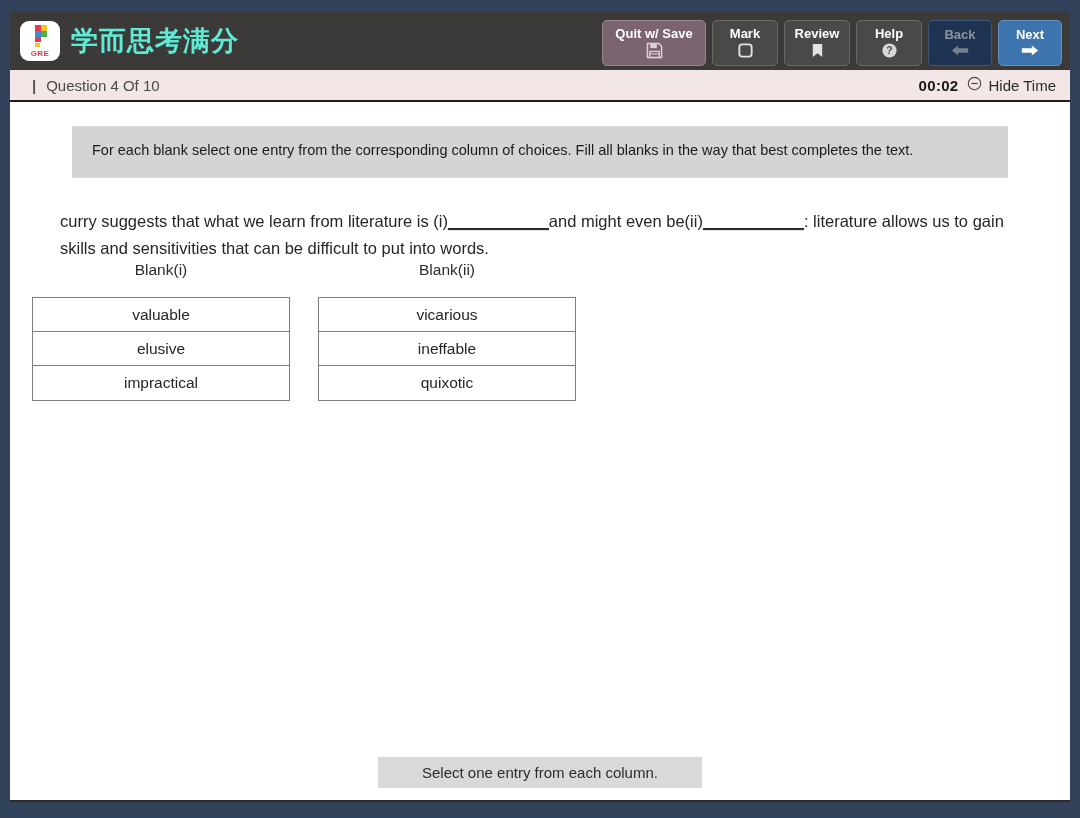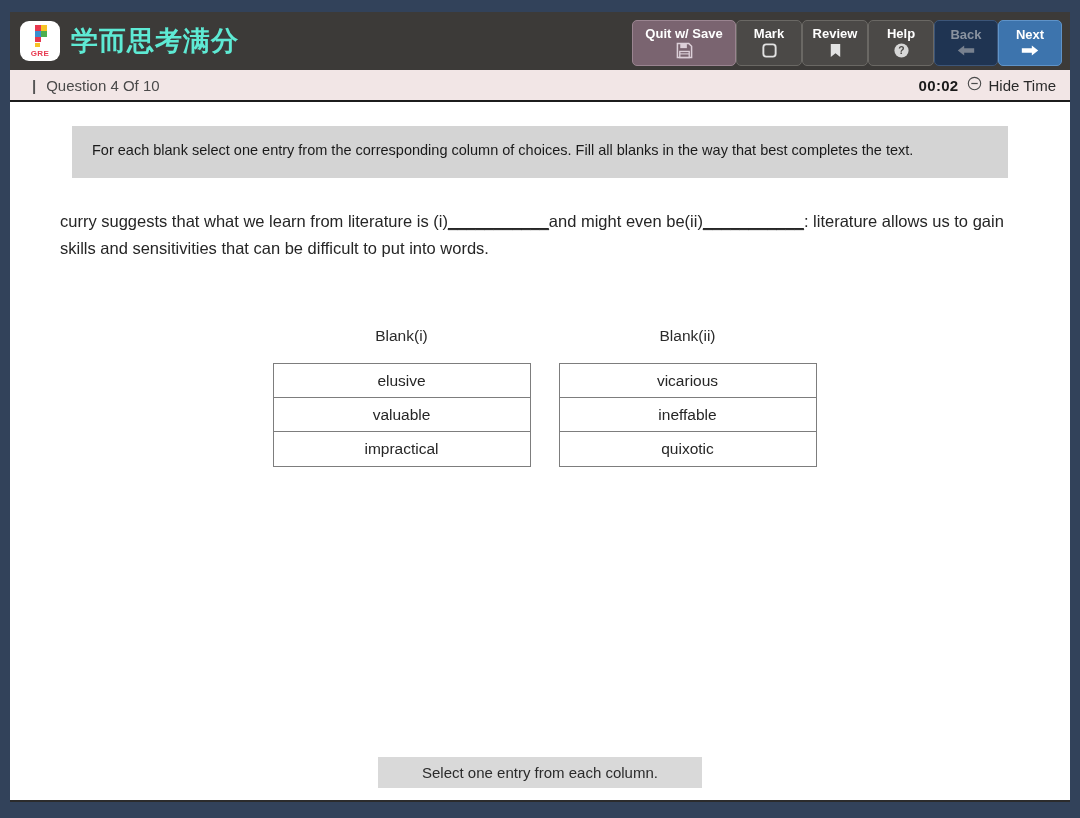--- a/index.html
+++ b/index.html
@@ -80,20 +80,21 @@
     font-family: Liberation Serif, serif;
     white-space: nowrap;
   }
 
   
   .btn-row {
     position: absolute;
     right: 8px;
     top: 8px;
     display: flex;
+    gap: 6px;
     align-items: flex-start;
   }
 
   .nav-btn {
     min-width: 66px;
     height: 46px;
     border-radius: 5px;
     border: 1px solid #6a6864;
     background: #4b4947;
     color: #ffffff;
@@ -208,25 +209,23 @@
     font-size: 16.5px;
     line-height: 1.62;
     color: #262626;
   }
   .passage .blank {
     text-decoration: underline;
     letter-spacing: 0px;
   }
 
   .columns {
-    margin-top: 66px;
-    display: flex;
-    justify-content: center;
+    display: flex;
     gap: 28px;
-    padding-left: 9px;
+    padding-left: 22px;
   }
 
   .col {
     width: 258px;
   }
   .col-head {
     text-align: center;
     font-size: 15.5px;
     color: #2b2b2b;
     margin-bottom: 18px;
@@ -372,22 +371,22 @@
 
     <div class="passage">
       <span>curry suggests that what we learn from literature is (i)</span><span class="blank">___________</span><span>and might even be(ii)</span><span class="blank">___________</span><span>: literature allows us to gain skills and sensitivities that can be difficult to put into words.</span>
     </div>
 
     <div class="columns">
 
       <div class="col">
         <div class="col-head">Blank(i)</div>
         <div class="choice-box">
+          <div class="choice">valuable</div>
           <div class="choice">elusive</div>
-          <div class="choice">valuable</div>
           <div class="choice">impractical</div>
         </div>
       </div>
 
       <div class="col">
         <div class="col-head">Blank(ii)</div>
         <div class="choice-box">
           <div class="choice">vicarious</div>
           <div class="choice">ineffable</div>
           <div class="choice">quixotic</div>

